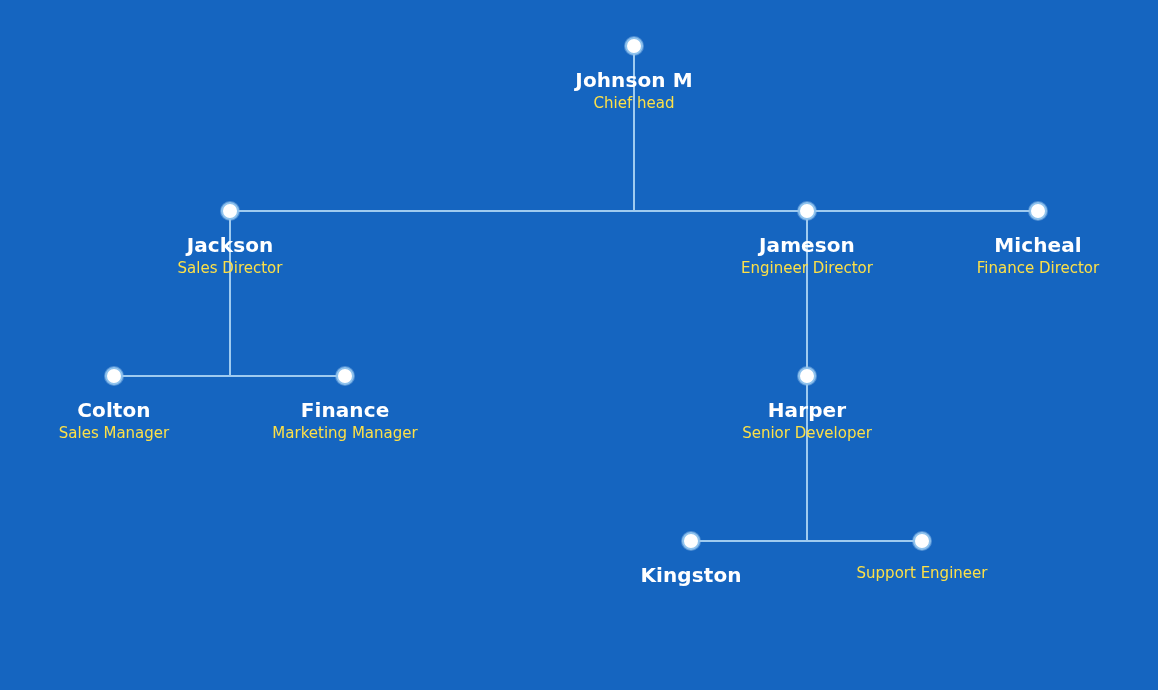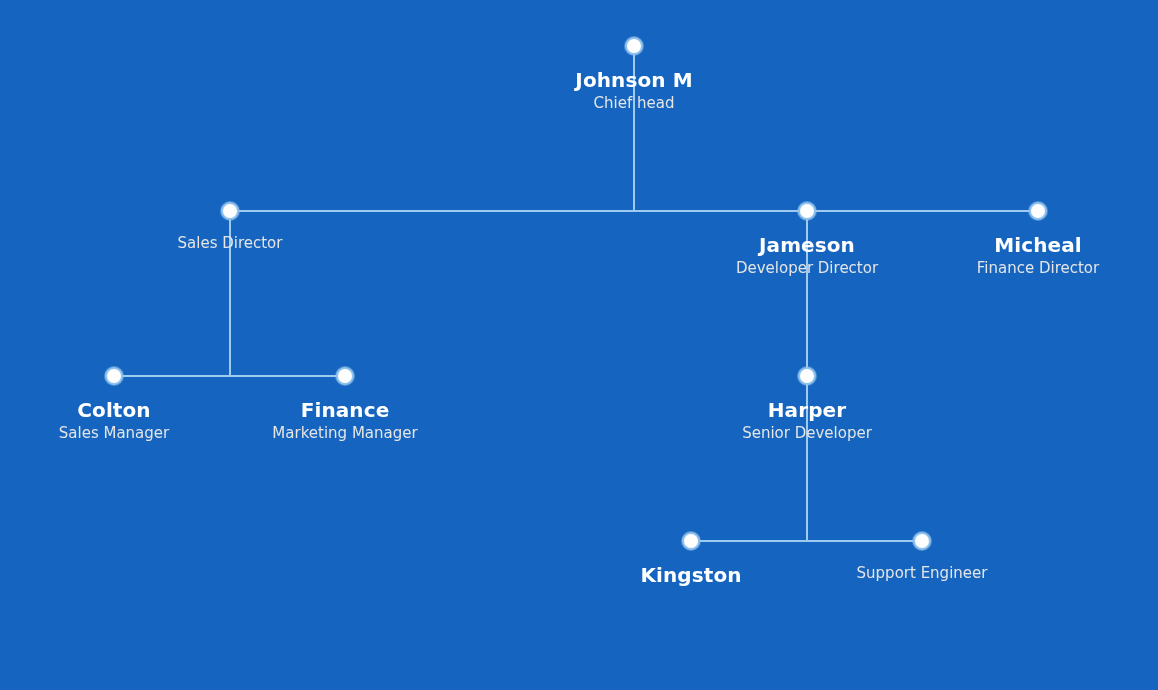--- a/index.html
+++ b/index.html
@@ -59,21 +59,21 @@
     font-size: 20px;
     font-weight: bold;
     color: #ffffff;
     line-height: 25px;
     letter-spacing: 0.1px;
   }
   .node-label .ttl {
     display: block;
     font-size: 15px;
     font-weight: normal;
-    color: #e5e5e5;
+    color: #fde047;
     line-height: 20px;
   }
 </style>
 </head>
 <body>
 
 <div id="org-chart">
 
   <div class="edge v" style="left:633px; top:46px; height:166px;"></div>
 
@@ -93,29 +93,30 @@
     <div class="node-dot"></div>
     <div class="node-label">
       <span class="nm">Johnson M</span>
       <span class="ttl">Chief head</span>
     </div>
   </div>
 
   <div class="node" style="left:230px; top:211px;">
     <div class="node-dot"></div>
     <div class="node-label">
+      <span class="nm">Jackson</span>
       <span class="ttl">Sales Director</span>
     </div>
   </div>
 
   <div class="node" style="left:807px; top:211px;">
     <div class="node-dot"></div>
     <div class="node-label">
       <span class="nm">Jameson</span>
-      <span class="ttl">Developer Director</span>
+      <span class="ttl">Engineer Director</span>
     </div>
   </div>
 
   <div class="node" style="left:1038px; top:211px;">
     <div class="node-dot"></div>
     <div class="node-label">
       <span class="nm">Micheal</span>
       <span class="ttl">Finance Director</span>
     </div>
   </div>

